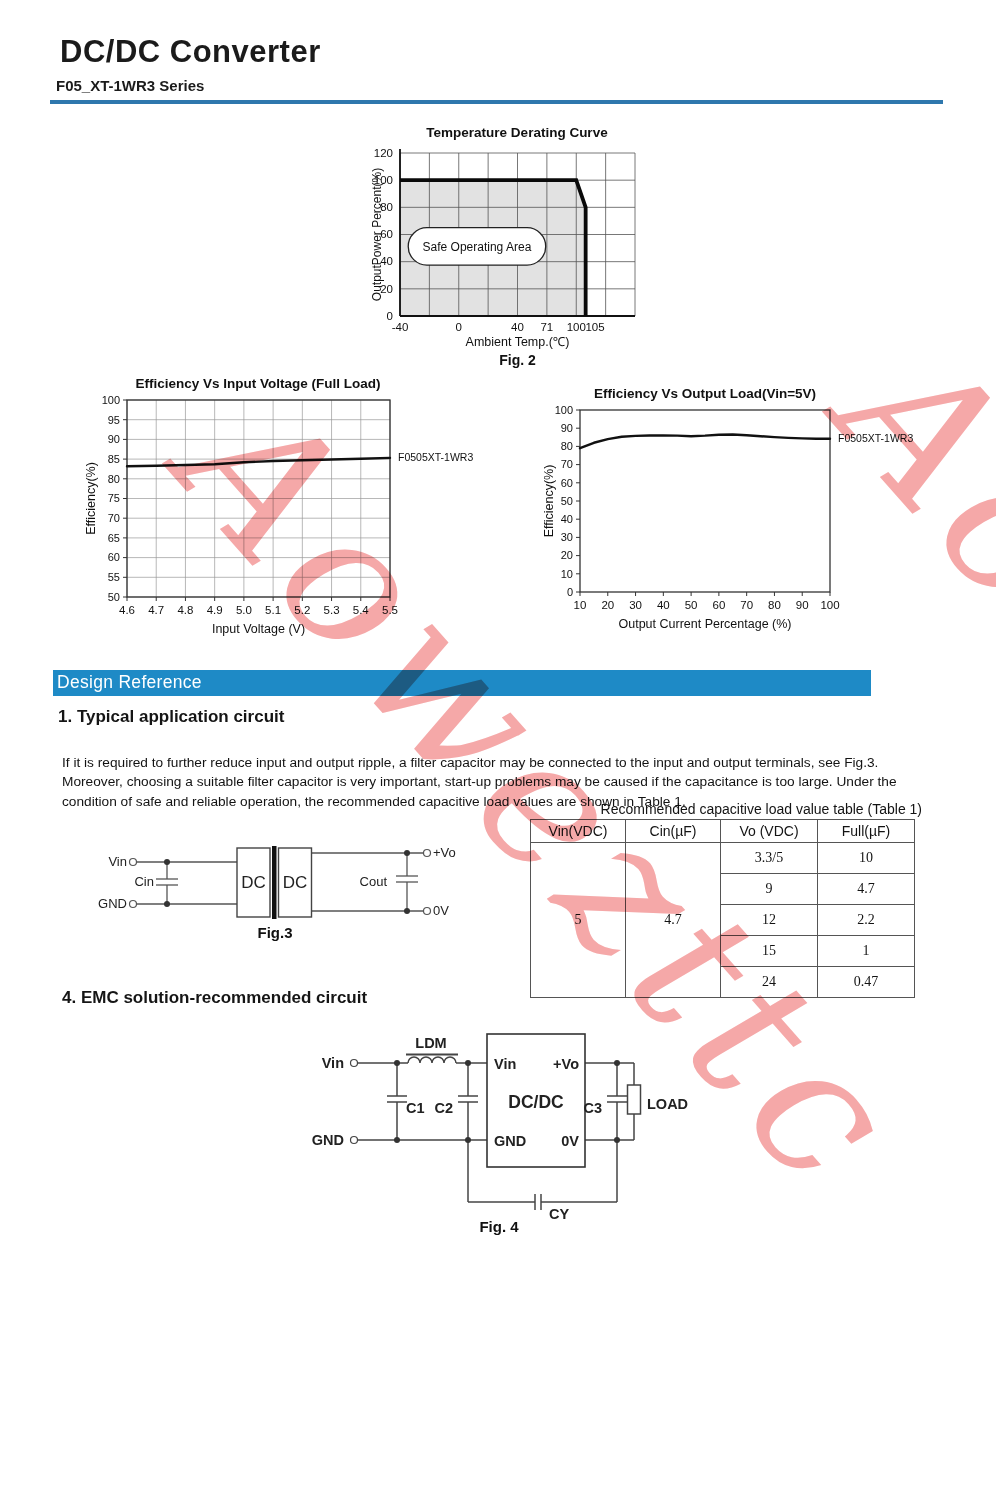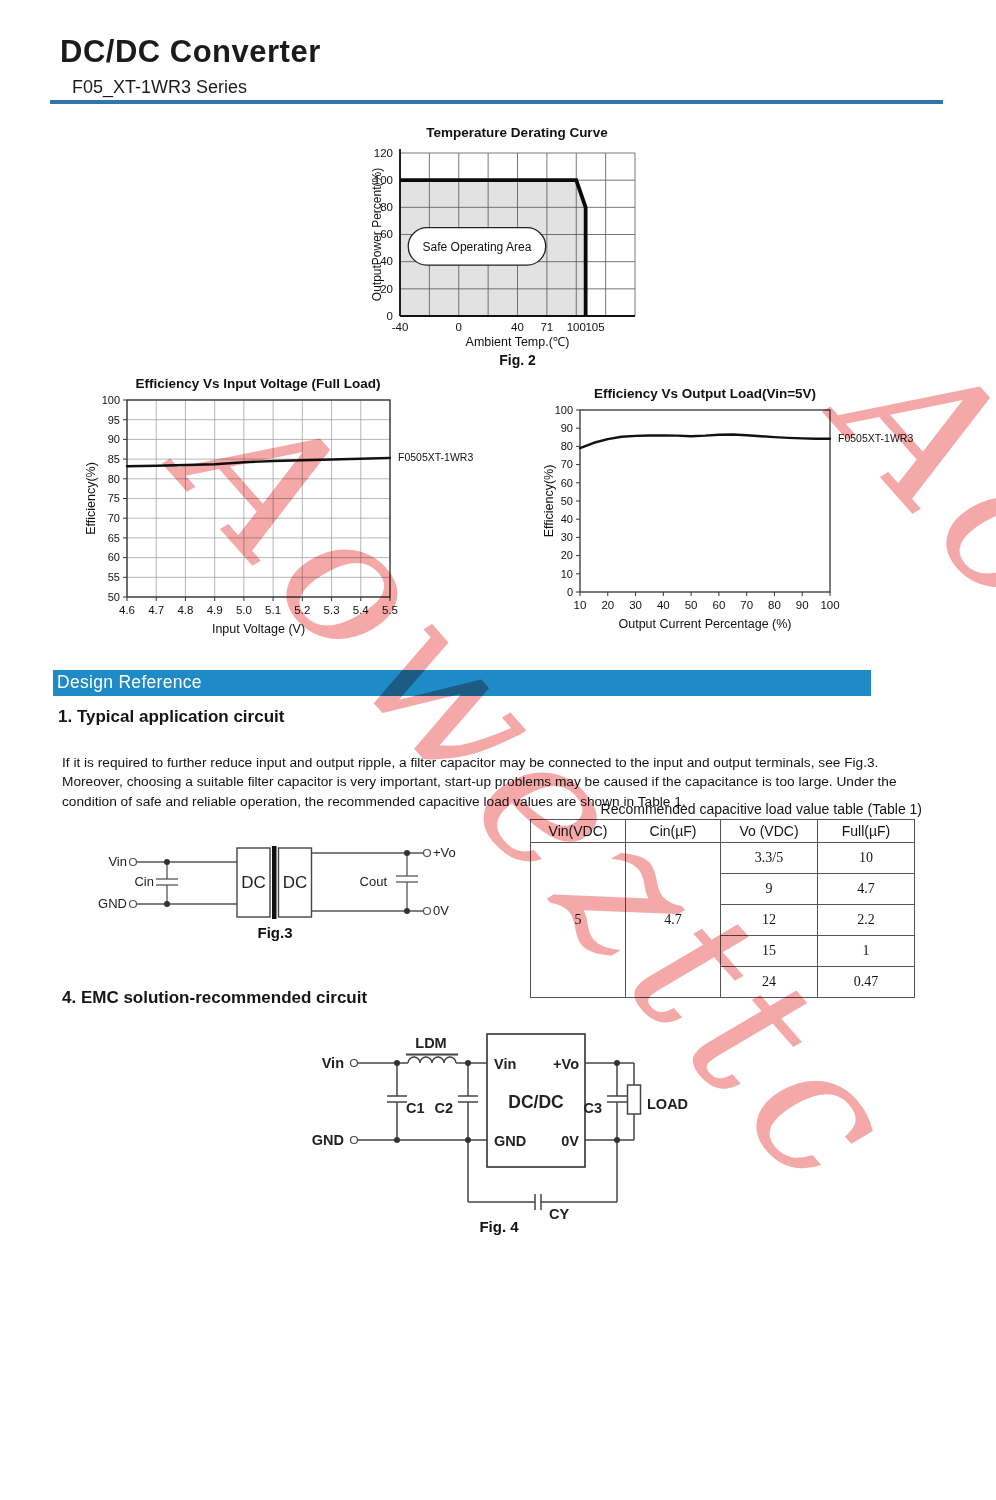--- a/index.html
+++ b/index.html
@@ -1,21 +1,21 @@
 <!DOCTYPE html>
 <html><head>
 <meta charset="utf-8">
 <style>
   * { margin:0; padding:0; box-sizing:border-box; }
   html,body { background:#ffffff; }
   .page { position:relative; width:996px; height:1500px; background:#fff; overflow:hidden;
           font-family:"Liberation Sans", sans-serif; color:#111;border-radius:30px; }
   .abs { position:absolute; }
   .page-title { left:60px; top:34px; font-size:31px; font-weight:700; letter-spacing:.5px; color:#1b1b1b; }
-  .page-subtitle { left:72px; top:77px; font-size:18px; font-weight:400; color:#1b1b1b; }
+  .page-subtitle { left:56px; top:77px; font-size:15px; font-weight:700; color:#1b1b1b; }
   .header-rule { left:50px; top:100px; width:893px; height:4px; }
   .banner { left:53px; top:670px; width:818px; height:26px; color:#fff; font-size:17.5px;
             line-height:25px; padding-left:4px; letter-spacing:.3px; }
   .section-heading { font-size:17px; font-weight:600; color:#151515; }
   #s1-heading { left:58px; top:707px; }
   #s2-heading { left:62px; top:988px; }
   .body-text { left:62px; top:753px; width:880px; font-size:13.7px; line-height:1.42; color:#131313; }
   .table-title { left:540px; top:801px; width:382px; text-align:right; font-size:14px; color:#131313; }
   table.cap { position:absolute; left:530px; top:819px; width:384px; border-collapse:collapse;
               table-layout:fixed; border:1.5px solid #333; }

